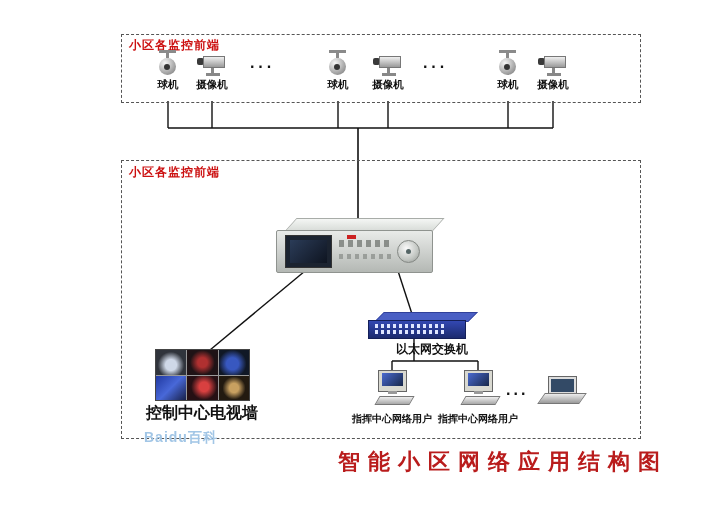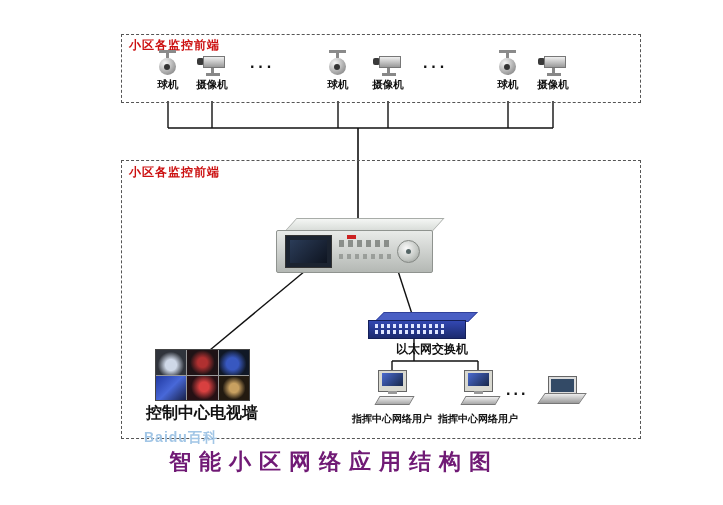--- a/index.html
+++ b/index.html
@@ -85,22 +85,22 @@
   .pc .kbd { position:absolute; top:26px; left:6px; width:33px; height:7px;
     background:linear-gradient(#eee,#a8a8a8); border:1px solid #777; transform:skewX(-30deg); }
 
   
   .laptop { position:absolute; left:537px; top:376px; width:48px; height:30px; }
   .laptop .lscreen { position:absolute; top:0; left:11px; width:27px; height:17px; background:#ddd; border:1px solid #666; }
   .laptop .lscreen::after { content:""; position:absolute; left:2px; top:2px; right:2px; bottom:2px; background:#334a66; }
   .laptop .lbase { position:absolute; top:17px; left:4px; width:40px; height:9px;
     background:linear-gradient(#ececec,#9a9a9a); border:1px solid #777; transform:skewX(-35deg); }
 
-  .title { position:absolute; top:447px; left:0; width:668px; text-align:center;
-    font-size:22px; font-weight:bold; color:#701a75; letter-spacing:8px; }
+  .title { position:absolute; top:447px; left:0; width:668px; text-align:right;
+    font-size:22px; font-weight:bold; color:#b91c1c; letter-spacing:8px; }
   .watermark { position:absolute; left:144px; top:429px; font-size:14px; font-weight:bold;
     color:#a2c6e6; letter-spacing:1px; }
 </style>
 </head>
 <body>
 
 <div class="canvas">
 
   <svg class="wires" width="723" height="505">
     <line x1="168" y1="101" x2="168" y2="128" stroke-width="1.4"></line>

